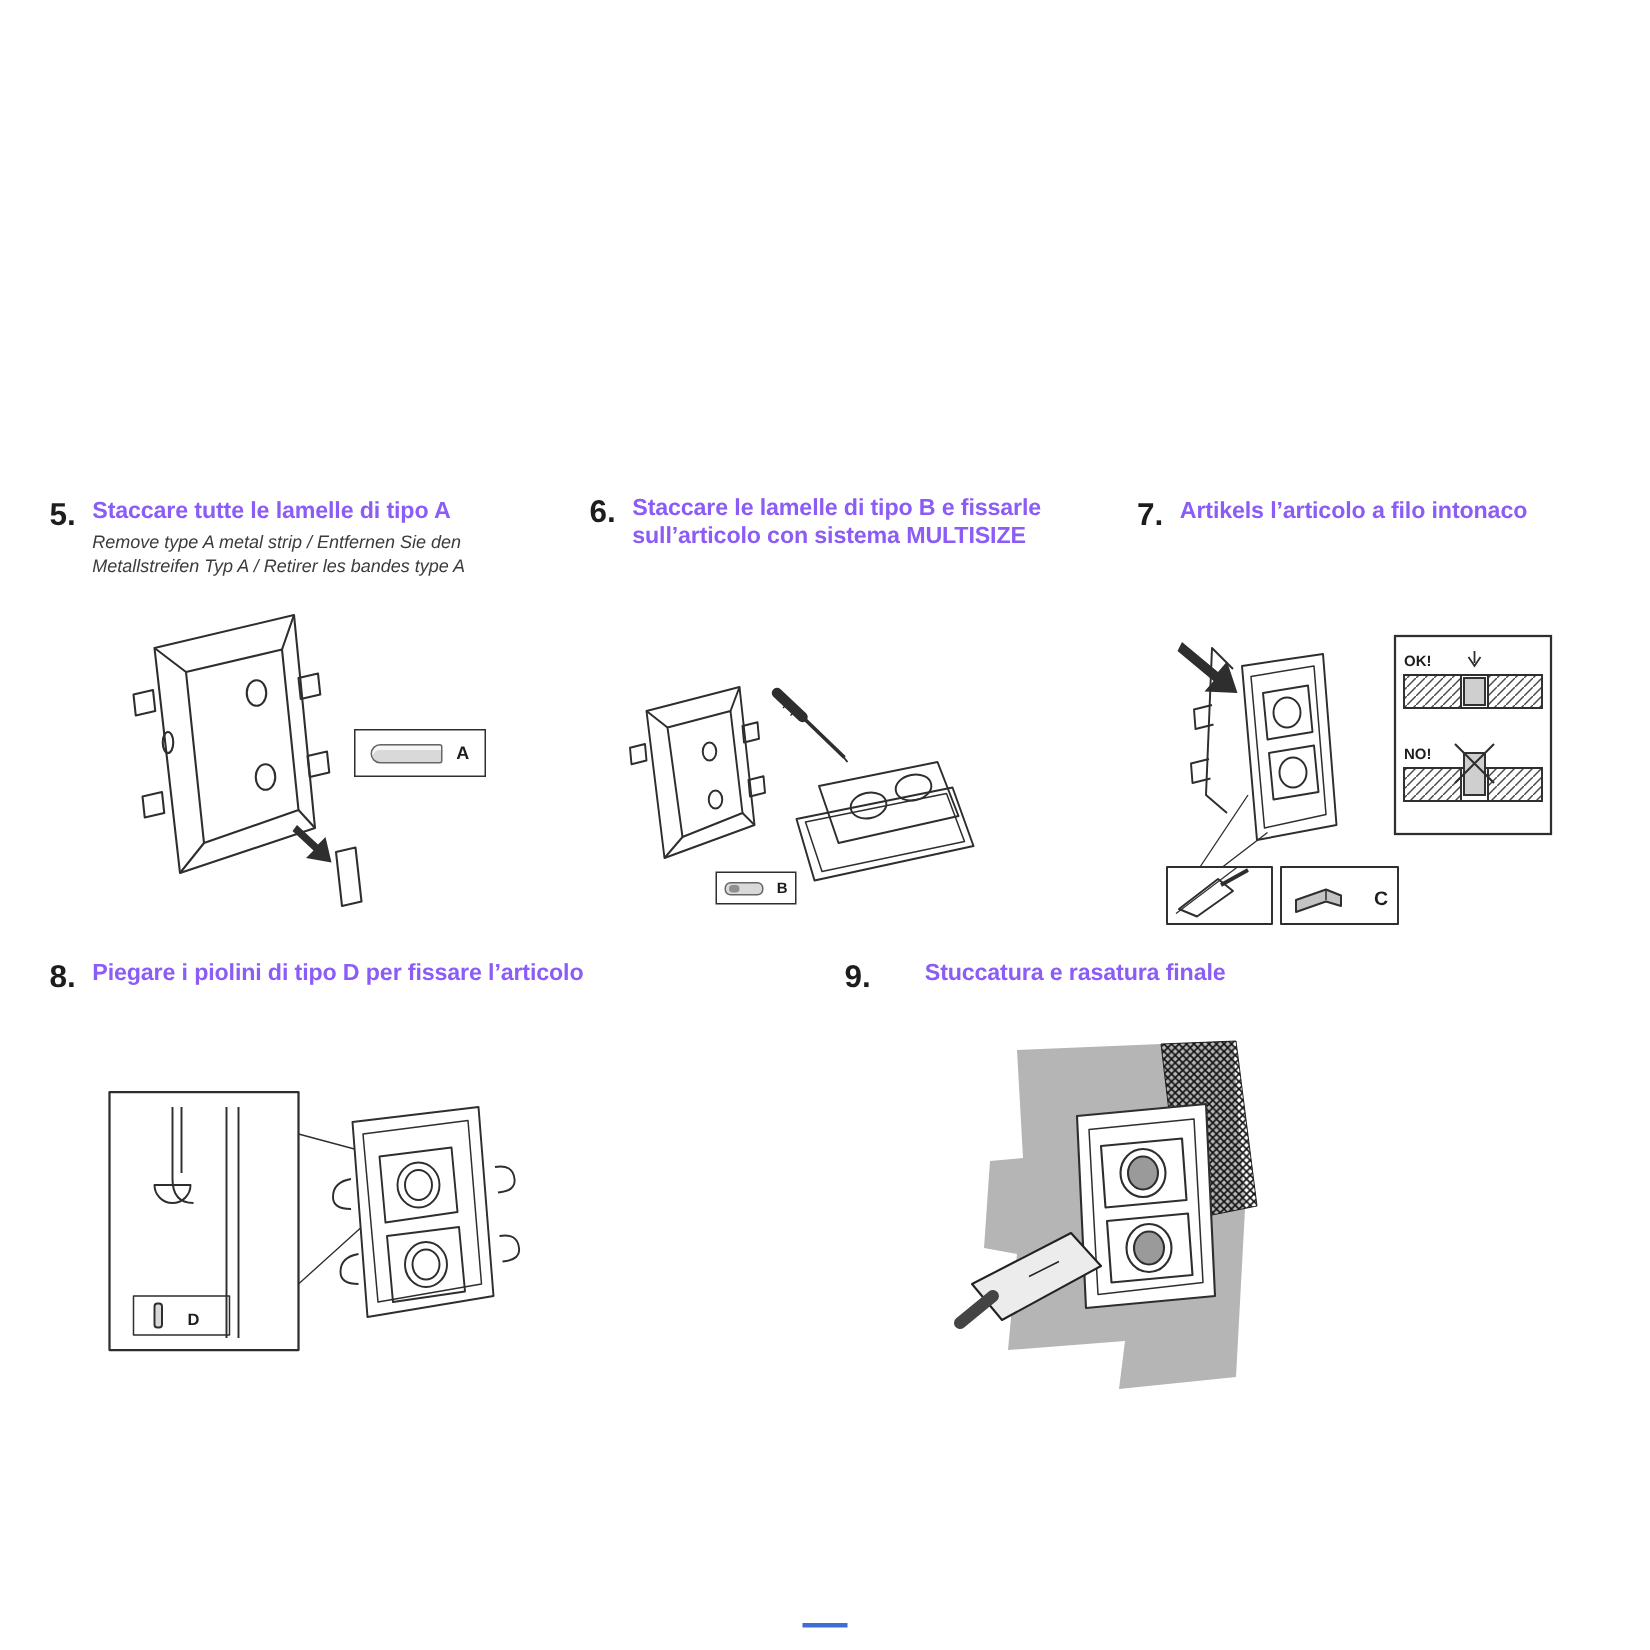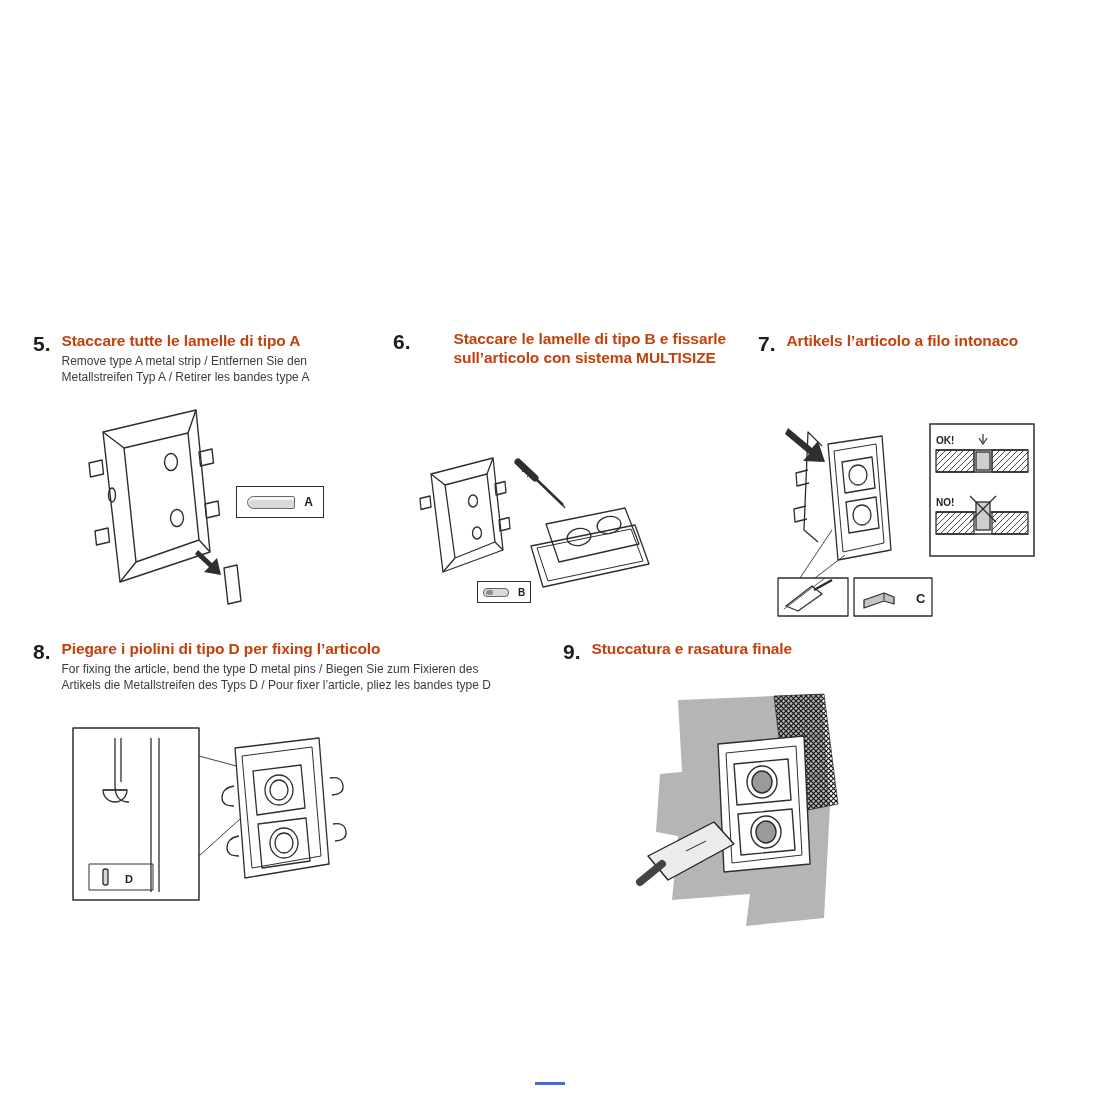--- a/index.html
+++ b/index.html
@@ -2,22 +2,22 @@
 <html><head>
 <meta charset="utf-8">
 <style>
   * { margin:0; padding:0; box-sizing:border-box; }
   html,body { background:#ffffff; }
   body { font-family:"Liberation Sans", sans-serif; color:#1d1d1d; }
   .canvas { position:relative; width:1100px; height:1100px; background:#ffffff; overflow:hidden; }
 
   .step { position:absolute; display:flex; gap:11px; align-items:flex-start; }
   .step-num { font-size:21px; font-weight:bold; line-height:1; padding-top:1px; flex:0 0 auto; }
-  .step-title { font-size:15.5px; font-weight:bold; line-height:1.2; letter-spacing:-0.1px; color:#c2410c; }
-  .step-sub { font-size:12px; line-height:1.33; color:#3c3c3c; margin-top:3px; }
+  .step-title { font-size:15.5px; font-weight:bold; line-height:1.2; letter-spacing:-0.1px; color:#8b5cf6; }
+  .step-sub { font-size:12px; font-style:italic; line-height:1.33; color:#3c3c3c; margin-top:3px; }
 
   .fig { position:absolute; }
   .fig svg { display:block; width:100%; height:100%; }
 
   .part-box { position:absolute; border:1.5px solid #2e2e2e; background:#fff;
               display:flex; align-items:center; justify-content:center; gap:9px; }
   .part-letter { font-size:12px; font-weight:bold; color:#1d1d1d; }
   .strip-a { width:48px; height:13px; background:#d9d9d9; border:1px solid #666;
              border-radius:7px 2px 2px 7px; box-shadow:inset 0 3px 0 rgba(255,255,255,.75); }
   .strip-b { width:26px; height:9px; background:#d9d9d9; border:1px solid #666;
@@ -61,21 +61,21 @@
       </g>
     </svg>
     <div class="part-box" style="left:158px; top:86px; width:88px; height:32px;">
       <span class="strip-a"></span>
       <span class="part-letter">A</span>
     </div>
   </div>
 
   <section class="step" style="left:393px; top:330px; width:345px;">
     <span class="step-num">6.</span>
-    <div class="step-texts" style="width:305px;margin-left:32px;">
+    <div class="step-texts" style="width:305px;">
       <h3 class="step-title">Staccare le lamelle di tipo B e fissarle sull’articolo con sistema MULTISIZE</h3>
     </div>
   </section>
 
   <div class="fig" style="left:413px; top:438px; width:250px; height:185px;">
     <svg viewBox="0 0 250 185">
       <g stroke="#2e2e2e" stroke-width="1.3" fill="none" stroke-linejoin="round">
         <path d="M18,36 L80,20 L90,112 L30,134 Z"></path>
         <path d="M32,47 L74,36 L82,104 L42,120 Z"></path>
         <path d="M18,36 L32,47 M80,20 L74,36 M90,112 L82,104 M30,134 L42,120"></path>
@@ -151,22 +151,21 @@
         <path d="M200,86 L226,112 M226,86 L200,112" stroke-width="1.4"></path>
       </g>
       <text x="166" y="34" class="svg-ok">OK!</text>
       <text x="166" y="96" class="svg-ok">NO!</text>
     </svg>
   </div>
 
   <section class="step" style="left:33px; top:640px; width:480px;">
     <span class="step-num">8.</span>
     <div class="step-texts" style="width:430px;">
-      <h3 class="step-title">Piegare i piolini di tipo D per fixing l’articolo</h3>
-      <p class="step-sub">For fixing the article, bend the type D metal pins / Biegen Sie zum Fixieren des Artikels die Metallstreifen des Typs D / Pour fixer l’article, pliez les bandes type D</p>
+      <h3 class="step-title">Piegare i piolini di tipo D per fissare l’articolo</h3>
     </div>
   </section>
 
   <div class="fig" style="left:63px; top:716px; width:300px; height:200px;">
     <svg viewBox="0 0 300 200">
       <g stroke="#2e2e2e" stroke-width="1.3" fill="none" stroke-linejoin="round">
         <rect x="10" y="12" width="126" height="172" stroke-width="1.5"></rect>
         <path d="M88,22 L88,176 M96,22 L96,176"></path>
         <path d="M52,22 L52,70 M58,22 L58,66"></path>
         <path d="M40,74 a 12,12 0 0 0 24,0 z"></path>
@@ -189,21 +188,21 @@
         <path d="M171,70 q-12,2 -12,12 q0,8 12,8"></path>
         <path d="M267,62 q12,-2 13,8 q1,8 -11,9"></path>
         <path d="M270,108 q12,-2 13,8 q1,8 -11,9"></path>
         <path d="M176,120 q-12,2 -12,12 q0,8 12,8"></path>
       </g>
     </svg>
   </div>
 
   <section class="step" style="left:563px; top:640px; width:420px;">
     <span class="step-num">9.</span>
-    <div class="step-texts" style="width:370px;">
+    <div class="step-texts" style="width:370px;margin-left:25px;">
       <h3 class="step-title">Stuccatura e rasatura finale</h3>
     </div>
   </section>
 
   <div class="fig" style="left:626px; top:686px; width:250px; height:250px;">
     <svg viewBox="0 0 250 250">
       <defs>
         <pattern id="mesh9" width="5" height="5" patternUnits="userSpaceOnUse">
           <path d="M0,5 L5,0 M0,0 L5,5" stroke="#111111" stroke-width="1.1"></path>
         </pattern>

